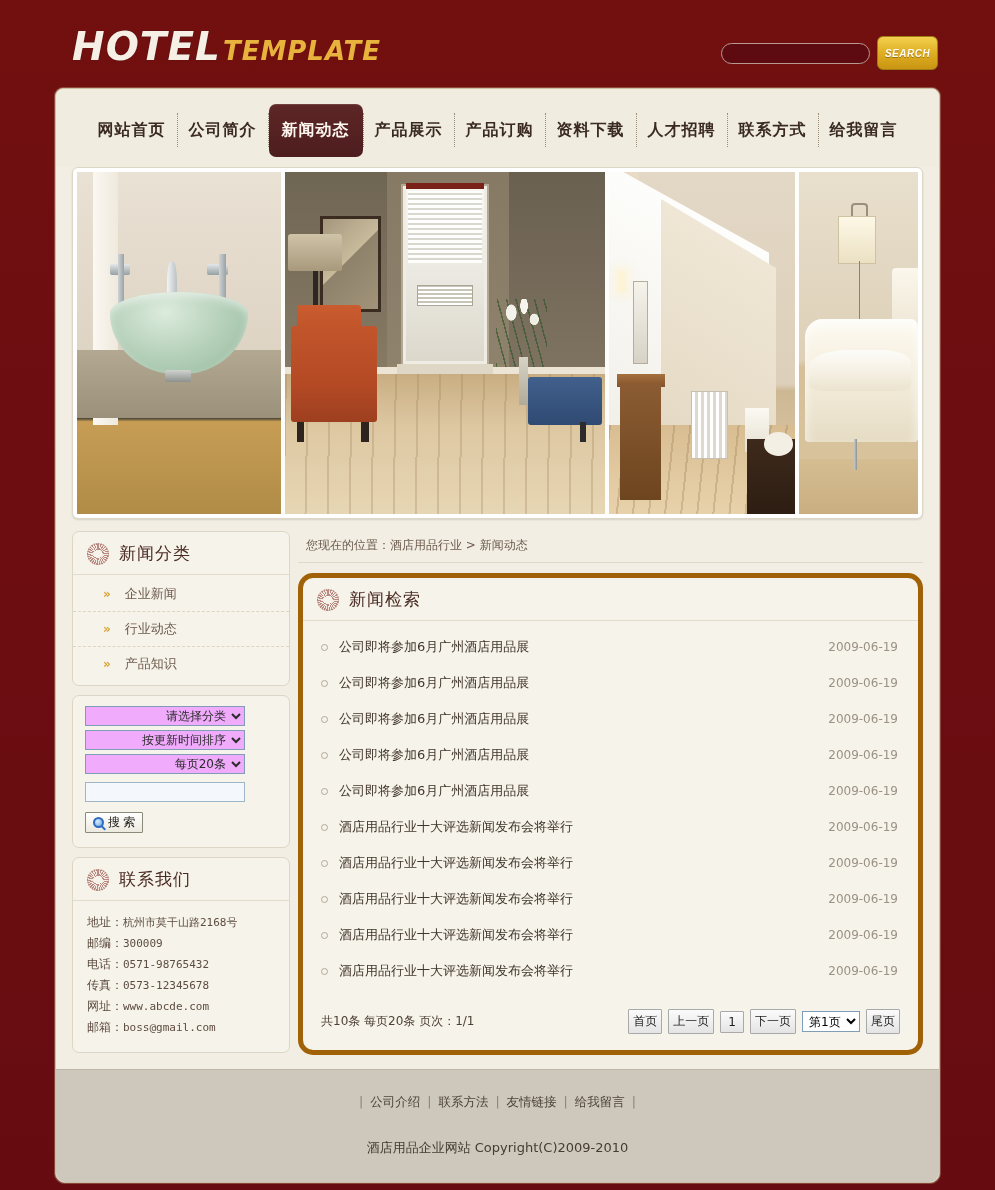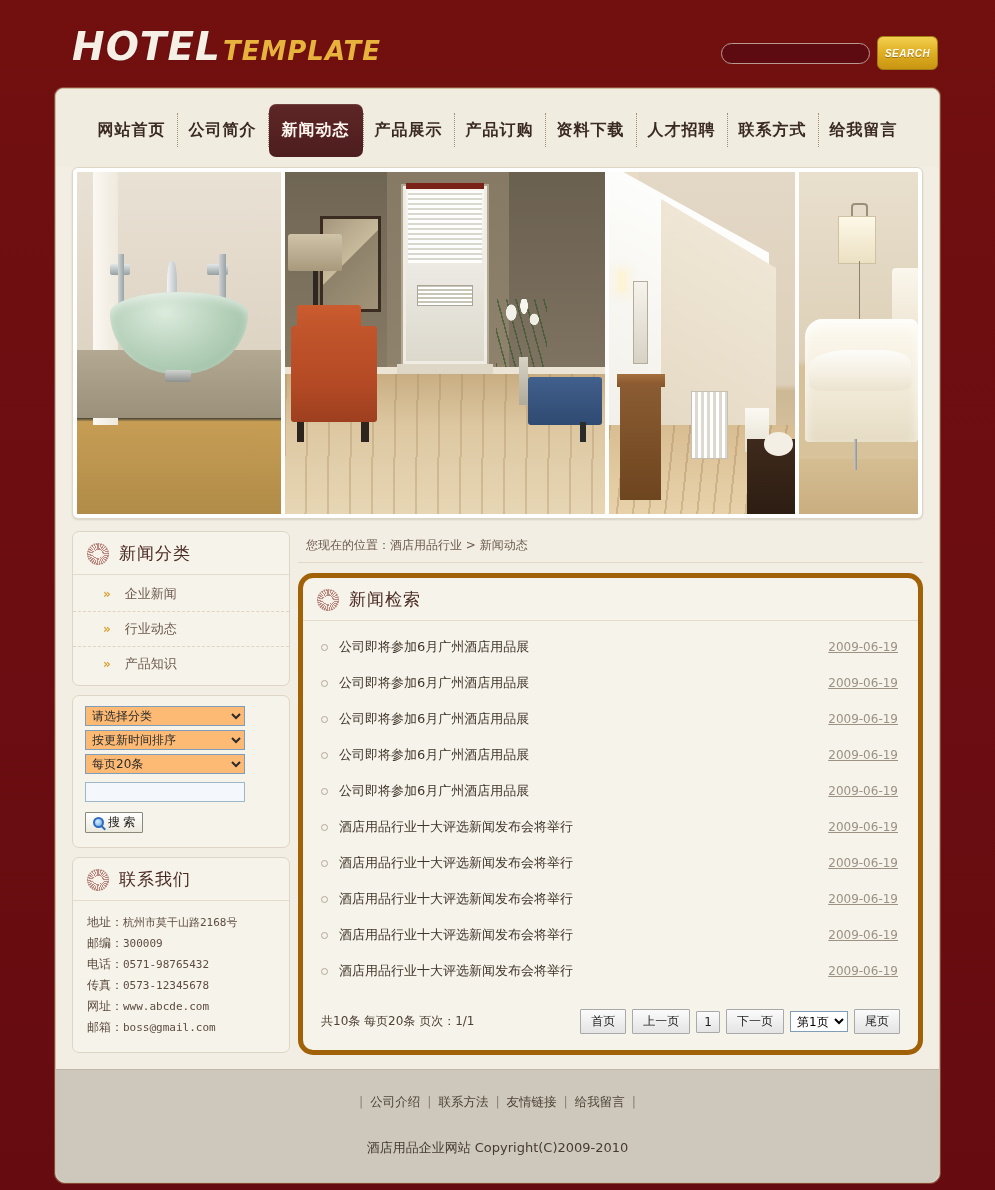--- a/index.html
+++ b/index.html
@@ -369,24 +369,25 @@
   .cat-arrow { color: #d9a537; font-size: 12px; font-weight: bold; }
   .cat-label { color: #6d5a4d; font-size: 13px; }
 
   .search-body { padding: 10px 12px 14px 12px; }
   .sel {
     width: 160px; height: 20px;
     font-size: 12px;
     font-family: "DejaVu Sans", sans-serif;
     color: #2b2b2b;
     border: 1px solid #7f9db9;
-    background: #fdba74;
+    background: #f0abfc;
     margin-bottom: 4px;
     padding: 0 2px;
     display: block;
+    text-align: right;
   }
   .txt {
     width: 160px; height: 20px;
     border: 1px solid #9fb6c9;
     background: #f4f7fb;
     display: block;
     margin: 8px 0 10px 0;
     font-size: 12px;
     padding: 0 4px;
     outline: none;
@@ -440,37 +441,37 @@
     padding: 9px 2px 9px 0;
     cursor: pointer;
   }
   .news-bullet {
     width: 7px; height: 7px; flex: none;
     border: 1px solid #b3a897;
     border-radius: 50%;
     margin-right: 11px;
   }
   .news-title { flex: 1; font-size: 13px; color: #40352c; }
-  .news-date { font-size: 12px; color: #9b9184; font-family: "DejaVu Sans", sans-serif; text-decoration: underline; }
+  .news-date { font-size: 12px; color: #9b9184; font-family: "DejaVu Sans", sans-serif; }
 
   .pager {
     display: flex;
     align-items: center;
     justify-content: space-between;
     padding: 14px 18px 16px 18px;
     margin-top: 2px;
   }
   .pager-info { font-size: 12px; color: #4d4036; }
   .pager-ctrls { display: flex; align-items: center; gap: 6px; }
   .pg-btn {
     border: 1px solid #a9a9a9;
     background: linear-gradient(180deg, #fbfbfb, #e4e4e4);
     font-size: 12px;
     color: #1d1d1d;
-    padding: 3px 10px;
+    padding: 3px 4px;
     cursor: pointer;
     border-radius: 1px;
     font-family: "DejaVu Sans", sans-serif;
   }
   .pg-btn.num { padding: 3px 7px; }
   .pg-sel {
     border: 1px solid #7f9db9;
     background: #fff;
     font-size: 12px;
     height: 21px;

